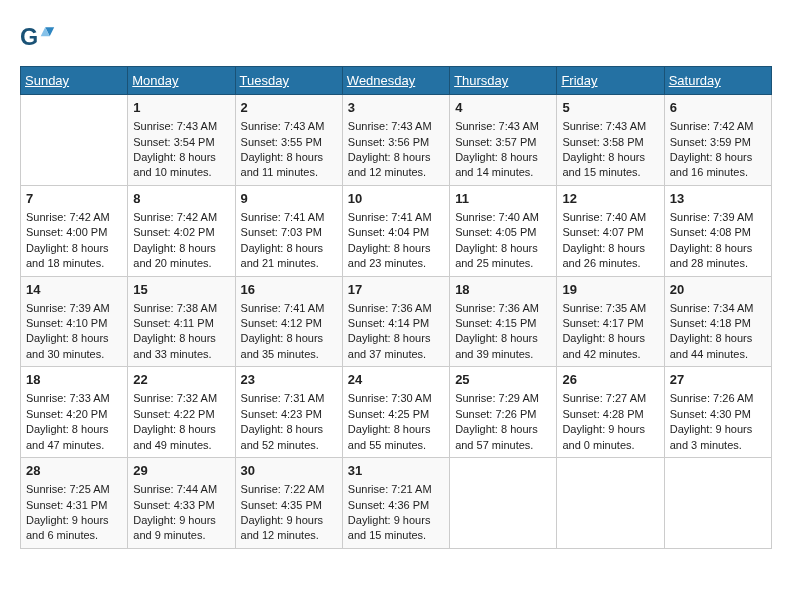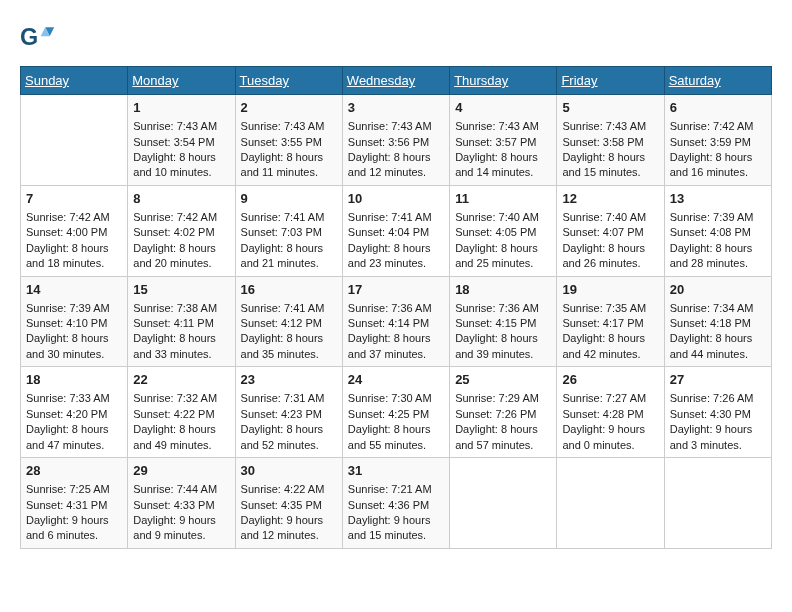--- a/index.html
+++ b/index.html
@@ -327,21 +327,21 @@
         </td>
         <td>
           <span class="day-num">29</span>
           <div>Sunrise: 7:44 AM</div>
           <div>Sunset: 4:33 PM</div>
           <div>Daylight: 9 hours</div>
           <div>and 9 minutes.</div>
         </td>
         <td>
           <span class="day-num">30</span>
-          <div>Sunrise: 4:22 AM</div>
+          <div>Sunrise: 7:22 AM</div>
           <div>Sunset: 4:35 PM</div>
           <div>Daylight: 9 hours</div>
           <div>and 12 minutes.</div>
         </td>
         <td>
           <span class="day-num">31</span>
           <div>Sunrise: 7:21 AM</div>
           <div>Sunset: 4:36 PM</div>
           <div>Daylight: 9 hours</div>
           <div>and 15 minutes.</div>

